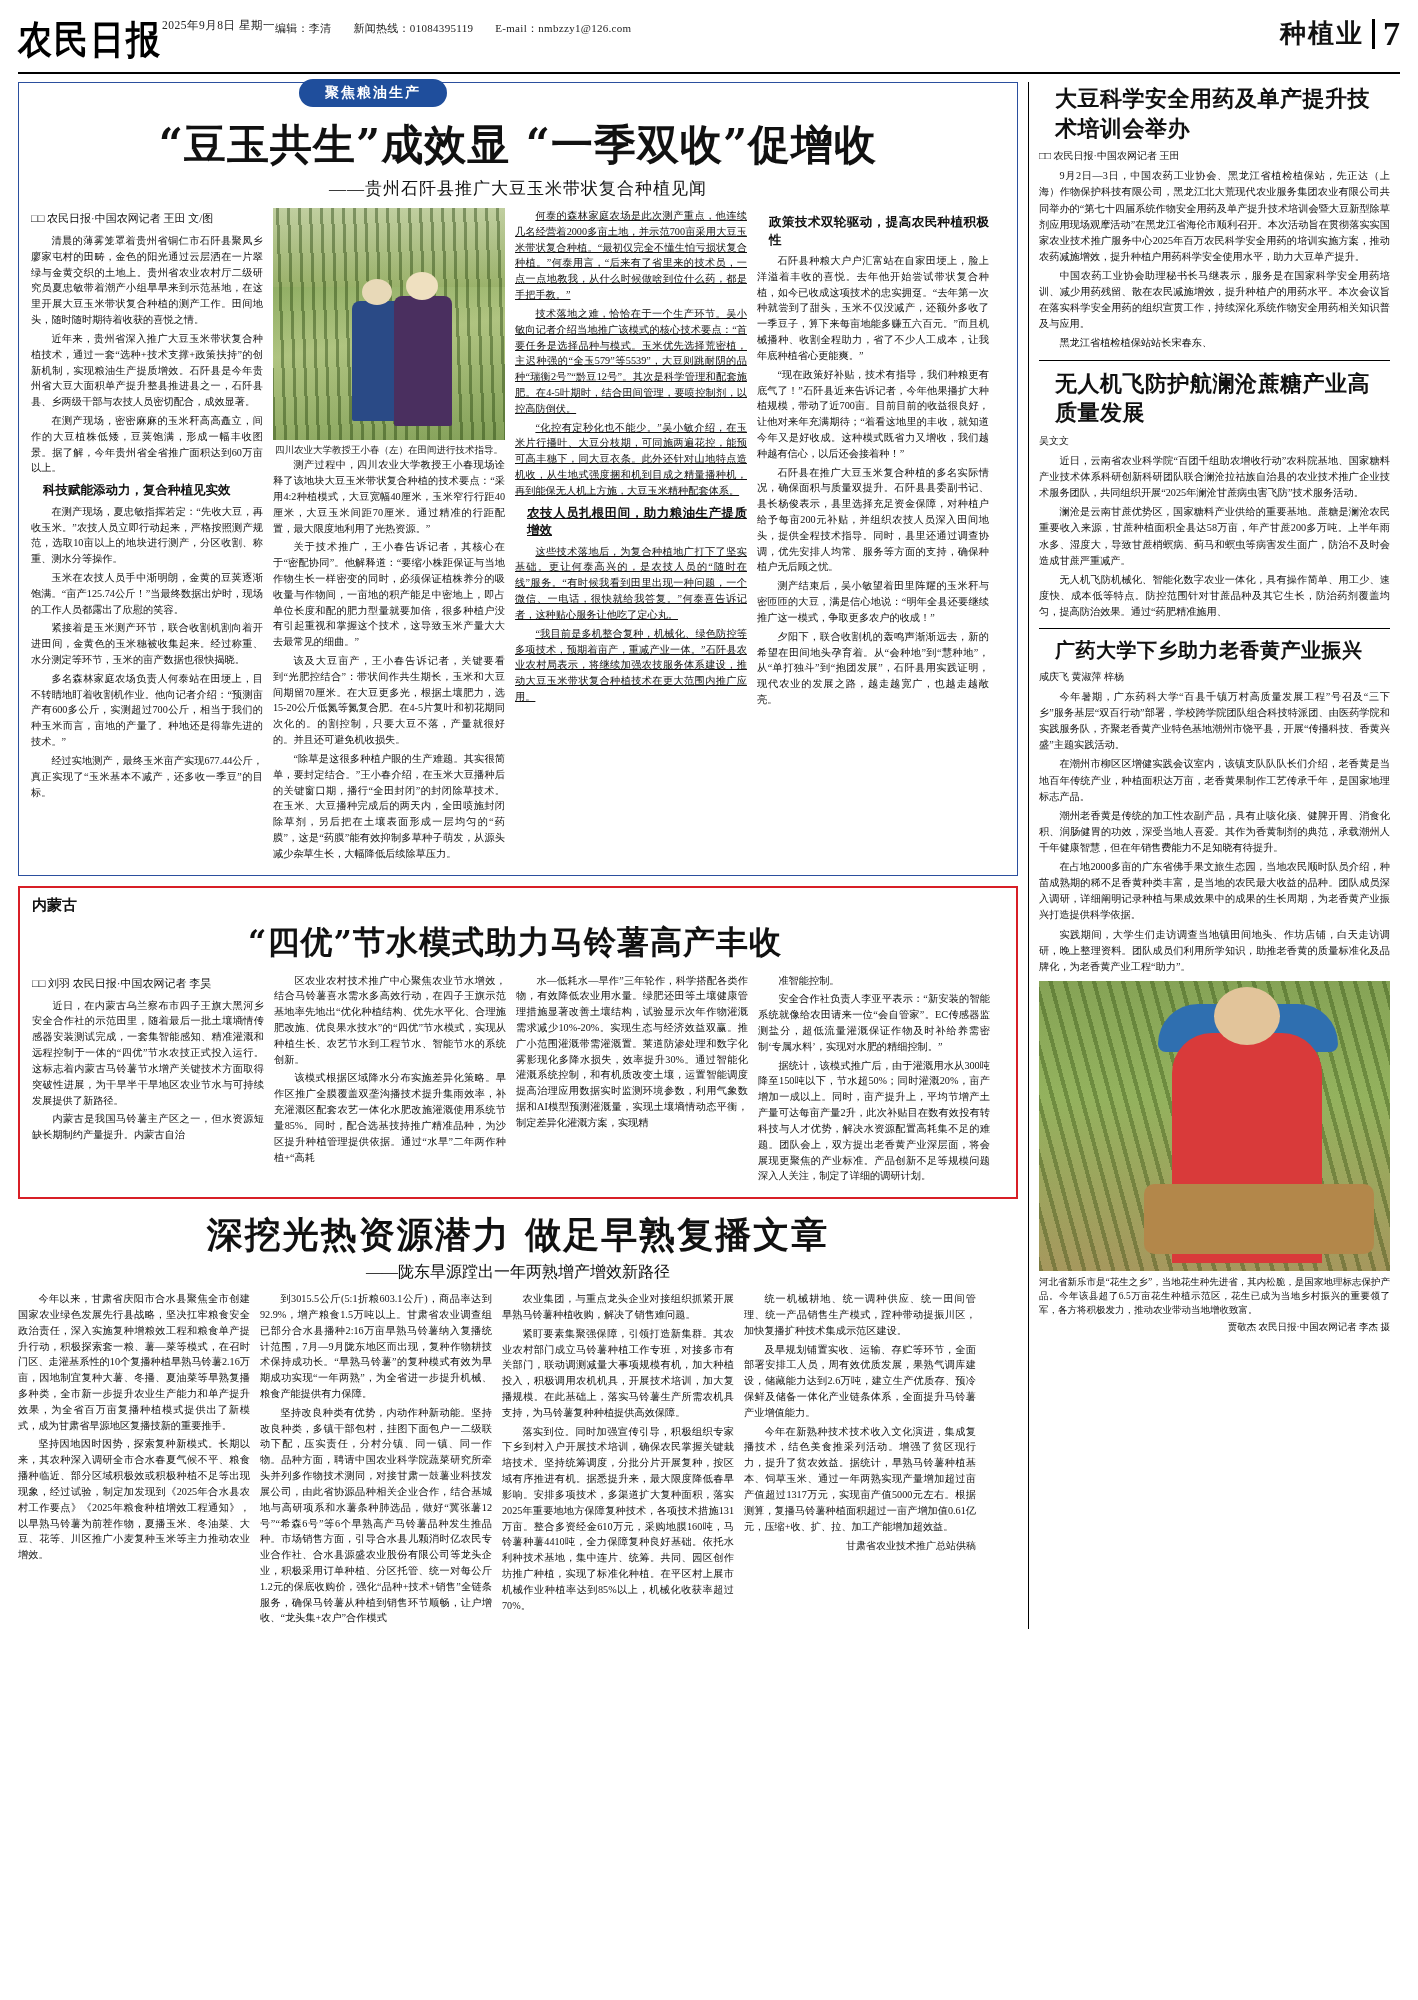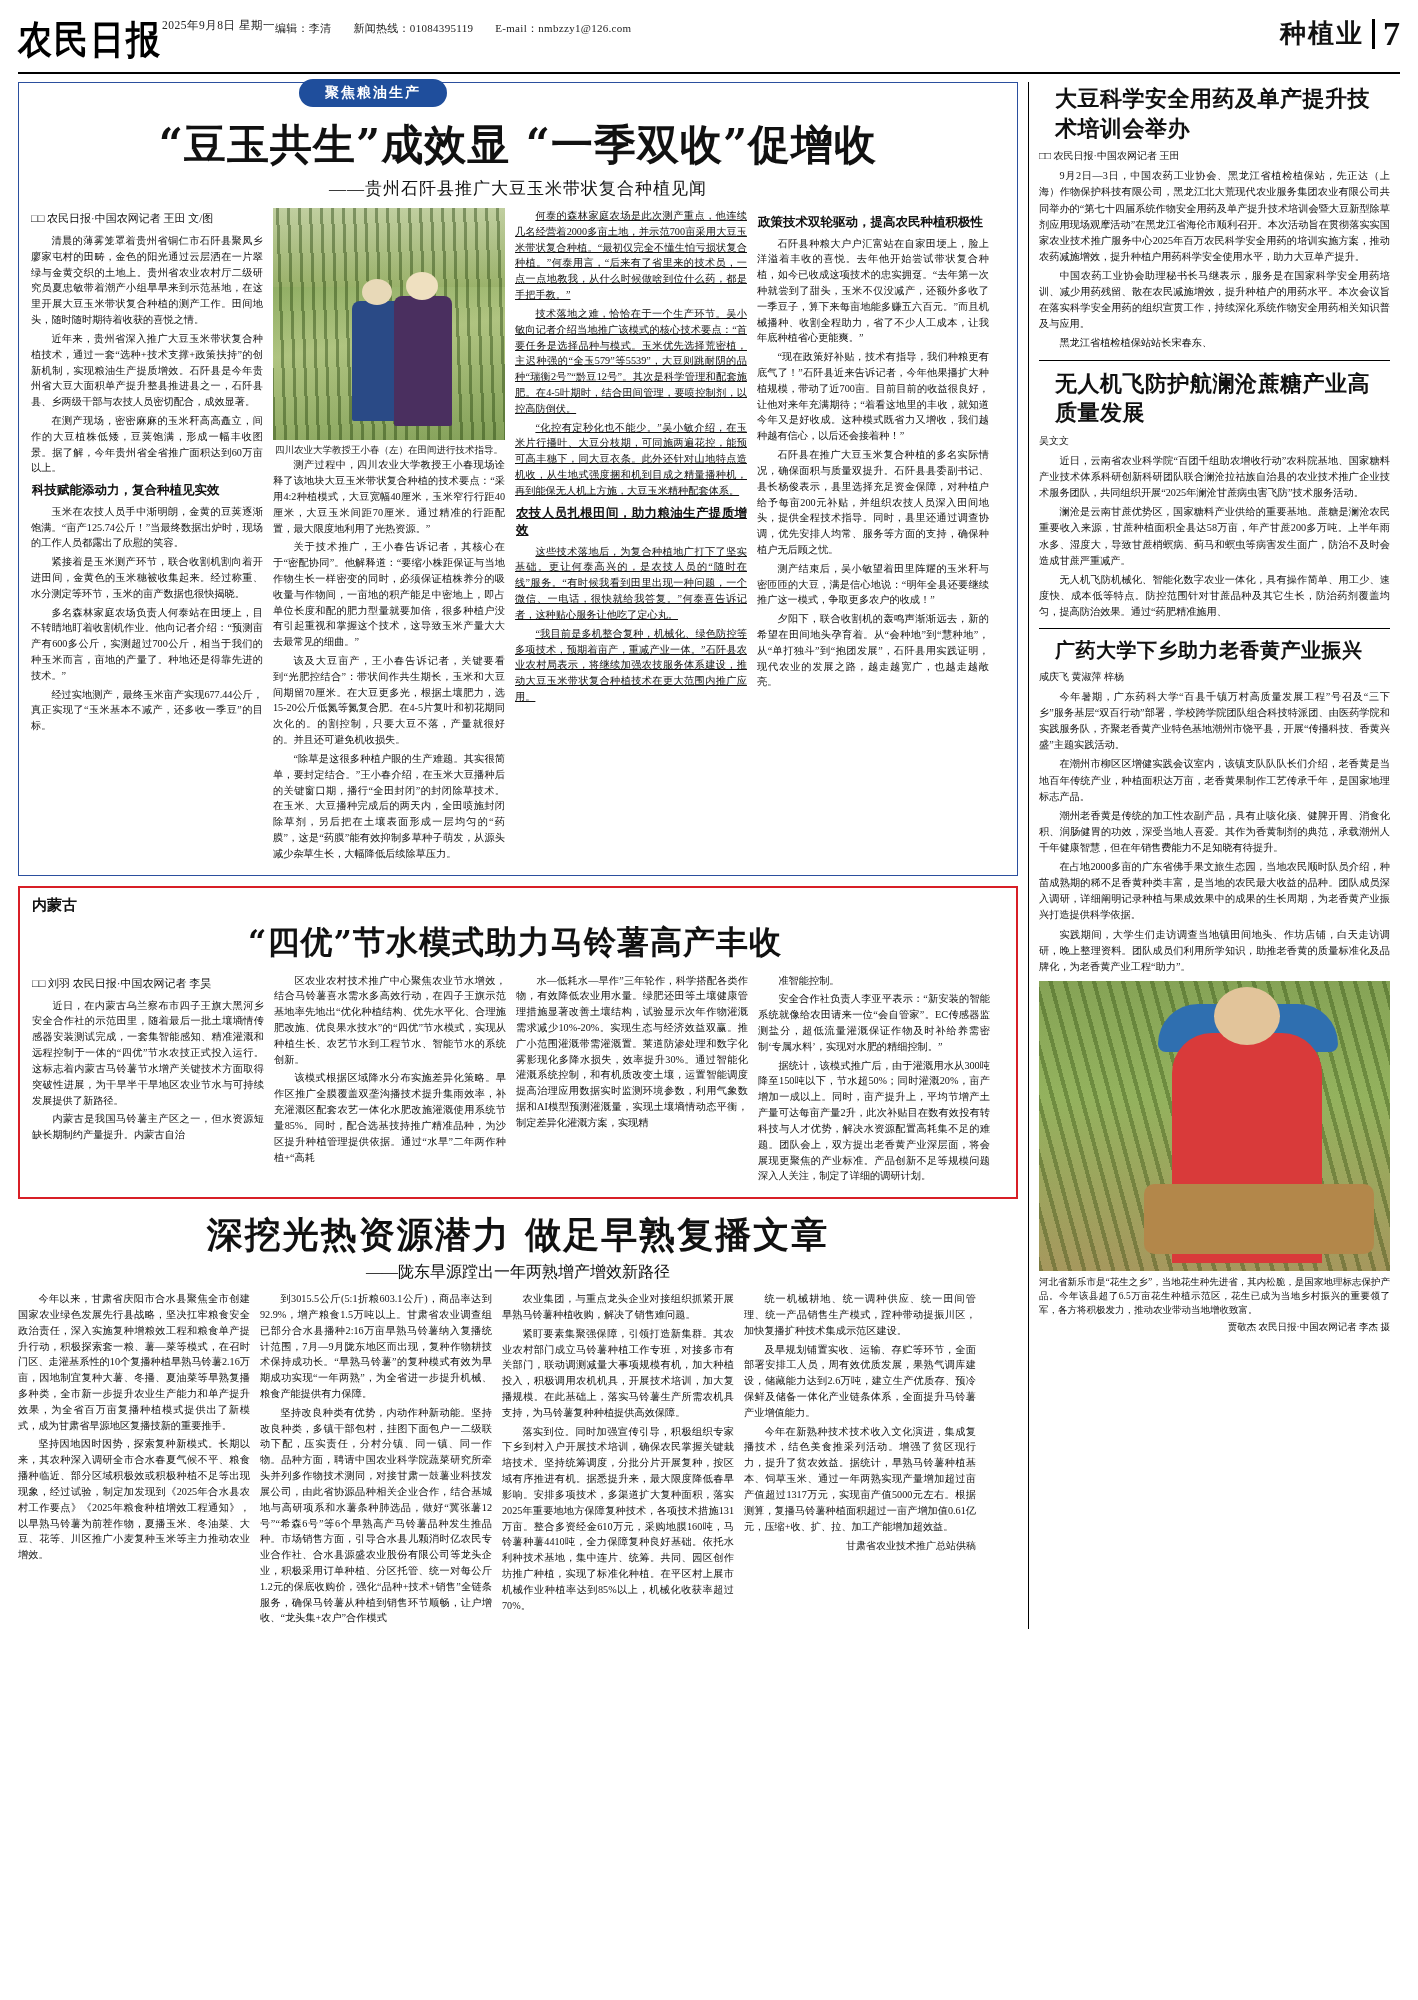--- a/index.html
+++ b/index.html
@@ -47,21 +47,21 @@
   h1.main-title {
     text-align:center; font-size:42px; font-weight:bold; letter-spacing:1px;
     margin:26px 0 4px 0; font-family:"DejaVu Serif", serif;
   }
   .subtitle { text-align:center; font-size:17px; margin:0 0 8px 0; letter-spacing:1px; }
   .byline { font-size:11px; margin:2px 0 6px 0; }
 
   .art-body { display:flex; gap:10px; }
   .c { font-size:10.2px; line-height:1.55; text-align:justify; }
   .c p { margin:0 0 3px 0; text-indent:2em; }
-  .c h3 { font-size:12.5px; font-weight:bold; margin:6px 0 4px 1px; text-indent:0; line-height:1.4;}
+  .c h3 { font-size:12.5px; font-weight:bold; margin:6px 0 4px 12px; text-indent:0; line-height:1.4;}
   .col-a { width:232px; }
   .col-b { width:232px; }
   .col-c { width:232px;text-decoration:underline; }
   .col-d { width:232px; }
 
   .photo {
     width:100%; height:232px; margin-bottom:4px;
     background:linear-gradient(170deg,#6f8f4e 0%,#89a85f 25%,#b8c98a 55%,#7d9a55 100%);
     position:relative; overflow:hidden;
   }
@@ -148,20 +148,21 @@
         <h1 class="main-title">“豆玉共生”成效显 “一季双收”促增收</h1>
         <div class="subtitle">——贵州石阡县推广大豆玉米带状复合种植见闻</div>
 
         <div class="art-body">
           <div class="c col-a">
             <div class="byline">□□ 农民日报·中国农网记者 王田 文/图</div>
             <p>清晨的薄雾笼罩着贵州省铜仁市石阡县聚凤乡廖家屯村的田畴，金色的阳光通过云层洒在一片翠绿与金黄交织的土地上。贵州省农业农村厅二级研究员夏忠敏带着潮产小组早早来到示范基地，在这里开展大豆玉米带状复合种植的测产工作。田间地头，随时随时期待着收获的喜悦之情。</p>
             <p>近年来，贵州省深入推广大豆玉米带状复合种植技术，通过一套“选种+技术支撑+政策扶持”的创新机制，实现粮油生产提质增效。石阡县是今年贵州省大豆大面积单产提升整县推进县之一，石阡县县、乡两级干部与农技人员密切配合，成效显著。</p>
             <p>在测产现场，密密麻麻的玉米秆高高矗立，间作的大豆植株低矮，豆荚饱满，形成一幅丰收图景。据了解，今年贵州省全省推广面积达到60万亩以上。</p>
             <h3>科技赋能添动力，复合种植见实效</h3>
+            <p>在测产现场，夏忠敏指挥若定：“先收大豆，再收玉米。”农技人员立即行动起来，严格按照测产规范，选取10亩以上的地块进行测产，分区收割、称重、测水分等操作。</p>
             <p>玉米在农技人员手中渐明朗，金黄的豆荚逐渐饱满。“亩产125.74公斤！”当最终数据出炉时，现场的工作人员都露出了欣慰的笑容。</p>
             <p>紧接着是玉米测产环节，联合收割机割向着开进田间，金黄色的玉米穗被收集起来。经过称重、水分测定等环节，玉米的亩产数据也很快揭晓。</p>
             <p>多名森林家庭农场负责人何泰站在田埂上，目不转睛地盯着收割机作业。他向记者介绍：“预测亩产有600多公斤，实测超过700公斤，相当于我们的种玉米而言，亩地的产量了。种地还是得靠先进的技术。”</p>
             <p>经过实地测产，最终玉米亩产实现677.44公斤，真正实现了“玉米基本不减产，还多收一季豆”的目标。</p>
           </div>
 
           <div class="c col-b">
             <div class="photo">
               <div class="sky"></div>
                 <div class="stalks"></div>

